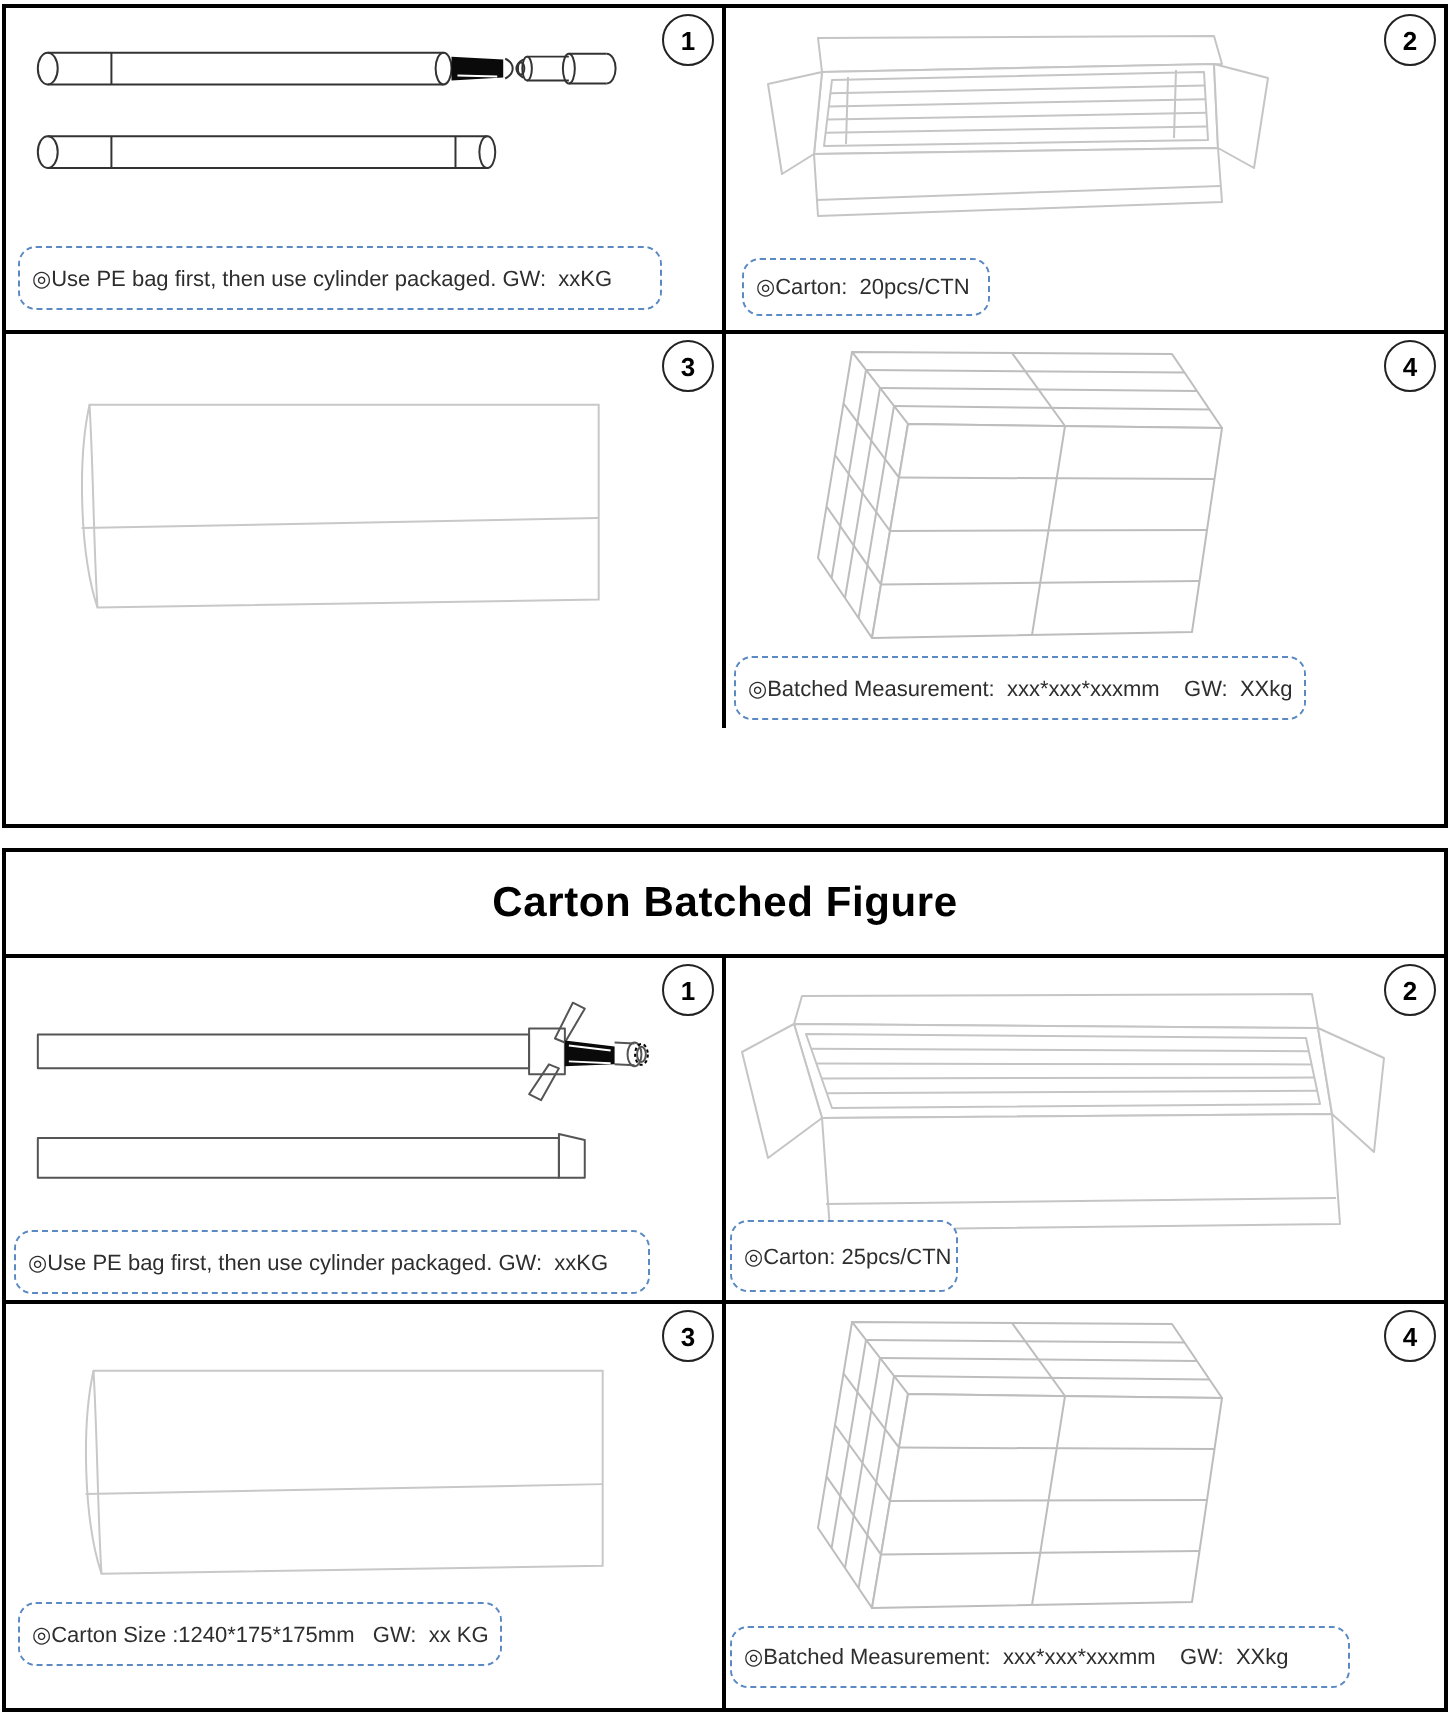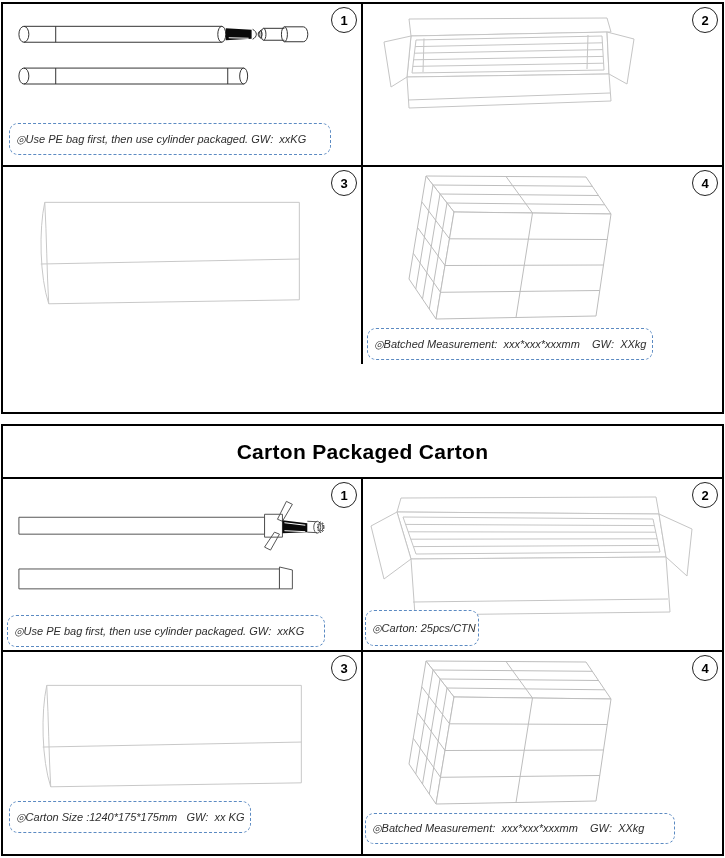--- a/index.html
+++ b/index.html
@@ -23,21 +23,21 @@
   #s1 .row.second .quad{height:197px;}
   #s2 .row.first .quad{height:171px;}
   #s2 .row.second .quad{height:202px;}
   .draw{position:absolute;left:0;top:0;width:100%;height:100%;display:block;}
   .badge{position:absolute;top:3px;right:4px;width:26px;height:26px;
          border:1.5px solid #222;border-radius:50%;background:#fff;
          display:flex;align-items:center;justify-content:center;
          font-size:13px;font-weight:bold;color:#000;box-sizing:border-box;z-index:2;}
   .note{position:absolute;box-sizing:border-box;border:1.5px dashed #5b8ac2;
         border-radius:9px;background:#fff;display:flex;align-items:center;
-        padding:0 6px;font-size:11px;color:#2e2e2e;white-space:pre;z-index:2;font-style:italic;}
+        padding:0 6px;font-size:11px;color:#2e2e2e;white-space:pre;z-index:2;}
 </style>
 </head>
 <body>
 
 <div class="page">
 
   <section class="panel" id="s1">
 
     <div class="row first">
 
@@ -85,20 +85,21 @@
             <line x1="49.8" y1="62.4" x2="240.6" y2="59.2"></line>
             <line x1="61" y1="34.5" x2="60" y2="68"></line>
             <line x1="225" y1="31" x2="224" y2="65"></line>
             <polygon points="48,32 21,38 28,83 44,73"></polygon>
             <polygon points="244,28 271,35 264,80 246,70"></polygon>
             <polygon points="44,73 246,70 248,97 46,104"></polygon>
             <line x1="45" y1="96" x2="247" y2="89"></line>
           </g>
         </svg>
         <div class="badge">2</div>
+        <div class="note" style="left:8px;bottom:7px;width:124px;height:29px">◎Carton:  20pcs/CTN</div>
       </div>
     </div>
 
     <div class="row second">
 
       <div class="quad left">
         <svg class="draw" viewBox="0 0 360 197">
           <g fill="none" stroke="#c8c8c8" stroke-width="1">
             <path d="M42,35 L298,35 L298,133 L46,137 C37,110 36,62 42,35 Z"></path>
             <path d="M42,35 C44,70 44,104 46,137"></path>
@@ -130,21 +131,21 @@
             <line x1="77.5" y1="125.3" x2="50.3" y2="86.3"></line>
           </g>
         </svg>
         <div class="badge">4</div>
         <div class="note" style="left:4px;bottom:4px;width:286px;height:32px">◎Batched Measurement:  xxx*xxx*xxxmm    GW:  XXkg</div>
       </div>
     </div>
   </section>
 
   <section class="panel" id="s2">
-    <div class="panel-title">Carton Packaged Carton</div>
+    <div class="panel-title">Carton Batched Figure</div>
 
     <div class="row first">
 
       <div class="quad left">
         <svg class="draw" viewBox="0 0 360 171">
           <g fill="none" stroke="#555" stroke-width="1" stroke-linejoin="round">
             <rect x="16" y="38" width="247" height="17"></rect>
             <rect x="263" y="35" width="18" height="23"></rect>
             <polygon points="276,40 285,22 291,25 281,42"></polygon>
             <polygon points="278,55 269,71 263,68 273,53"></polygon>

